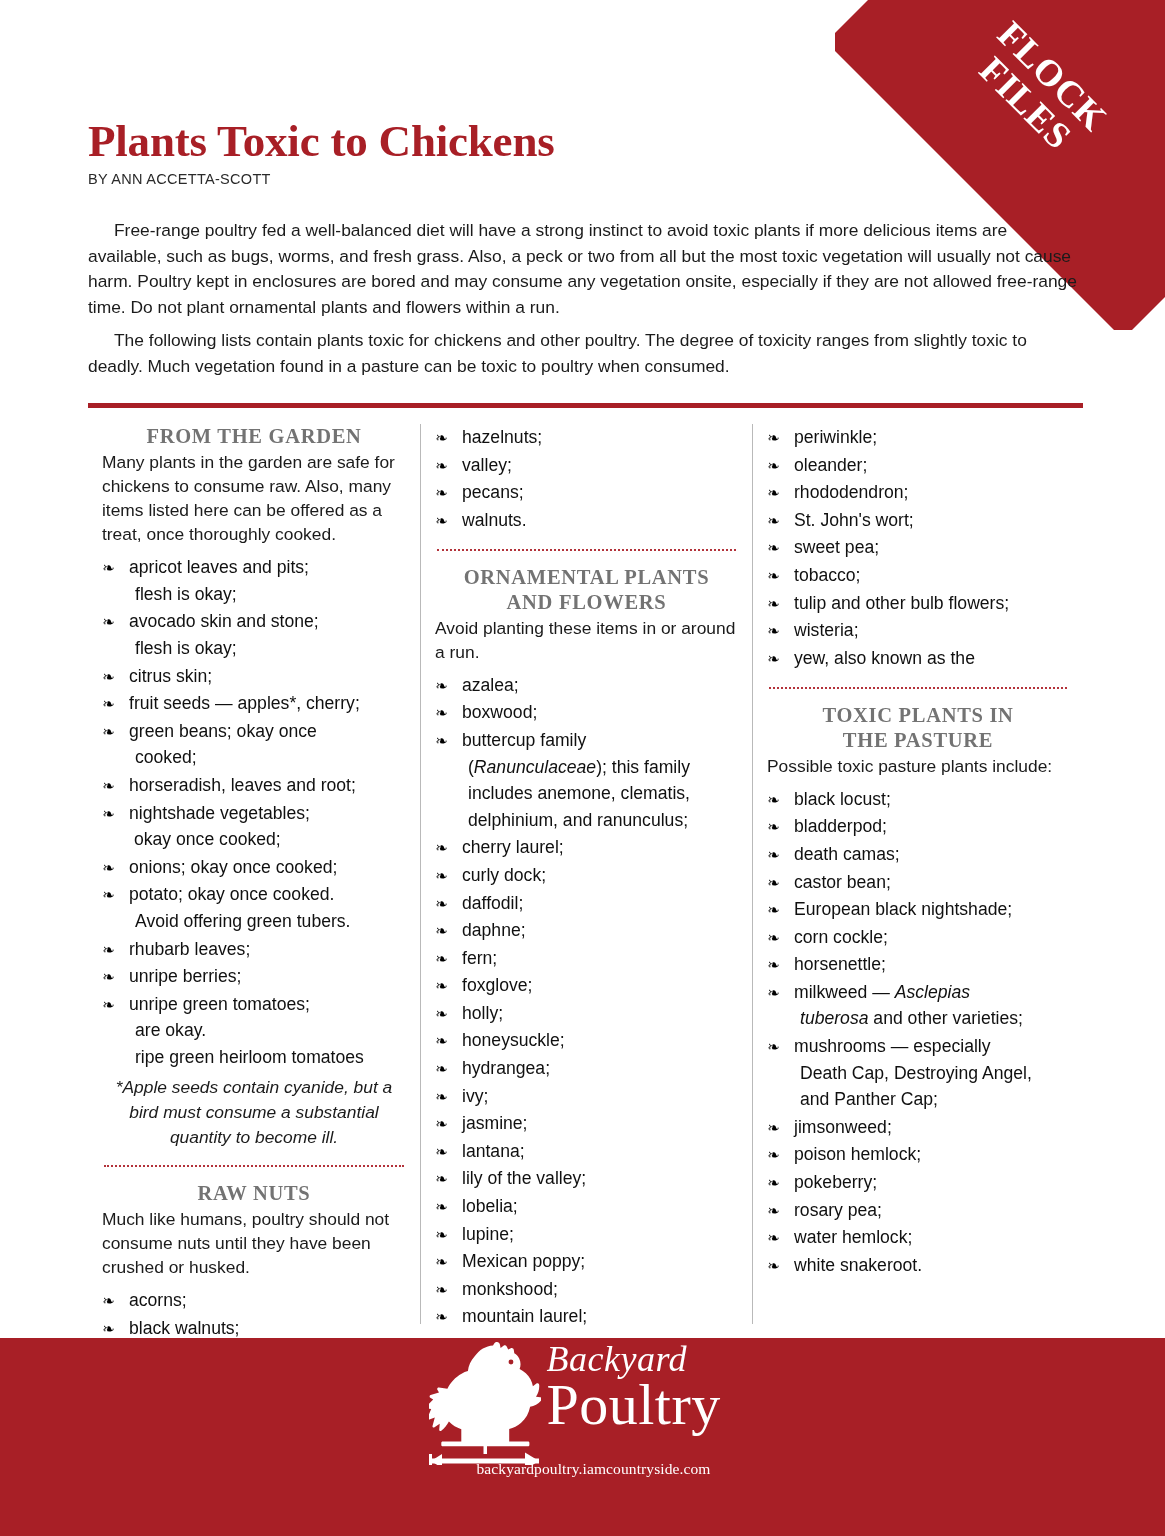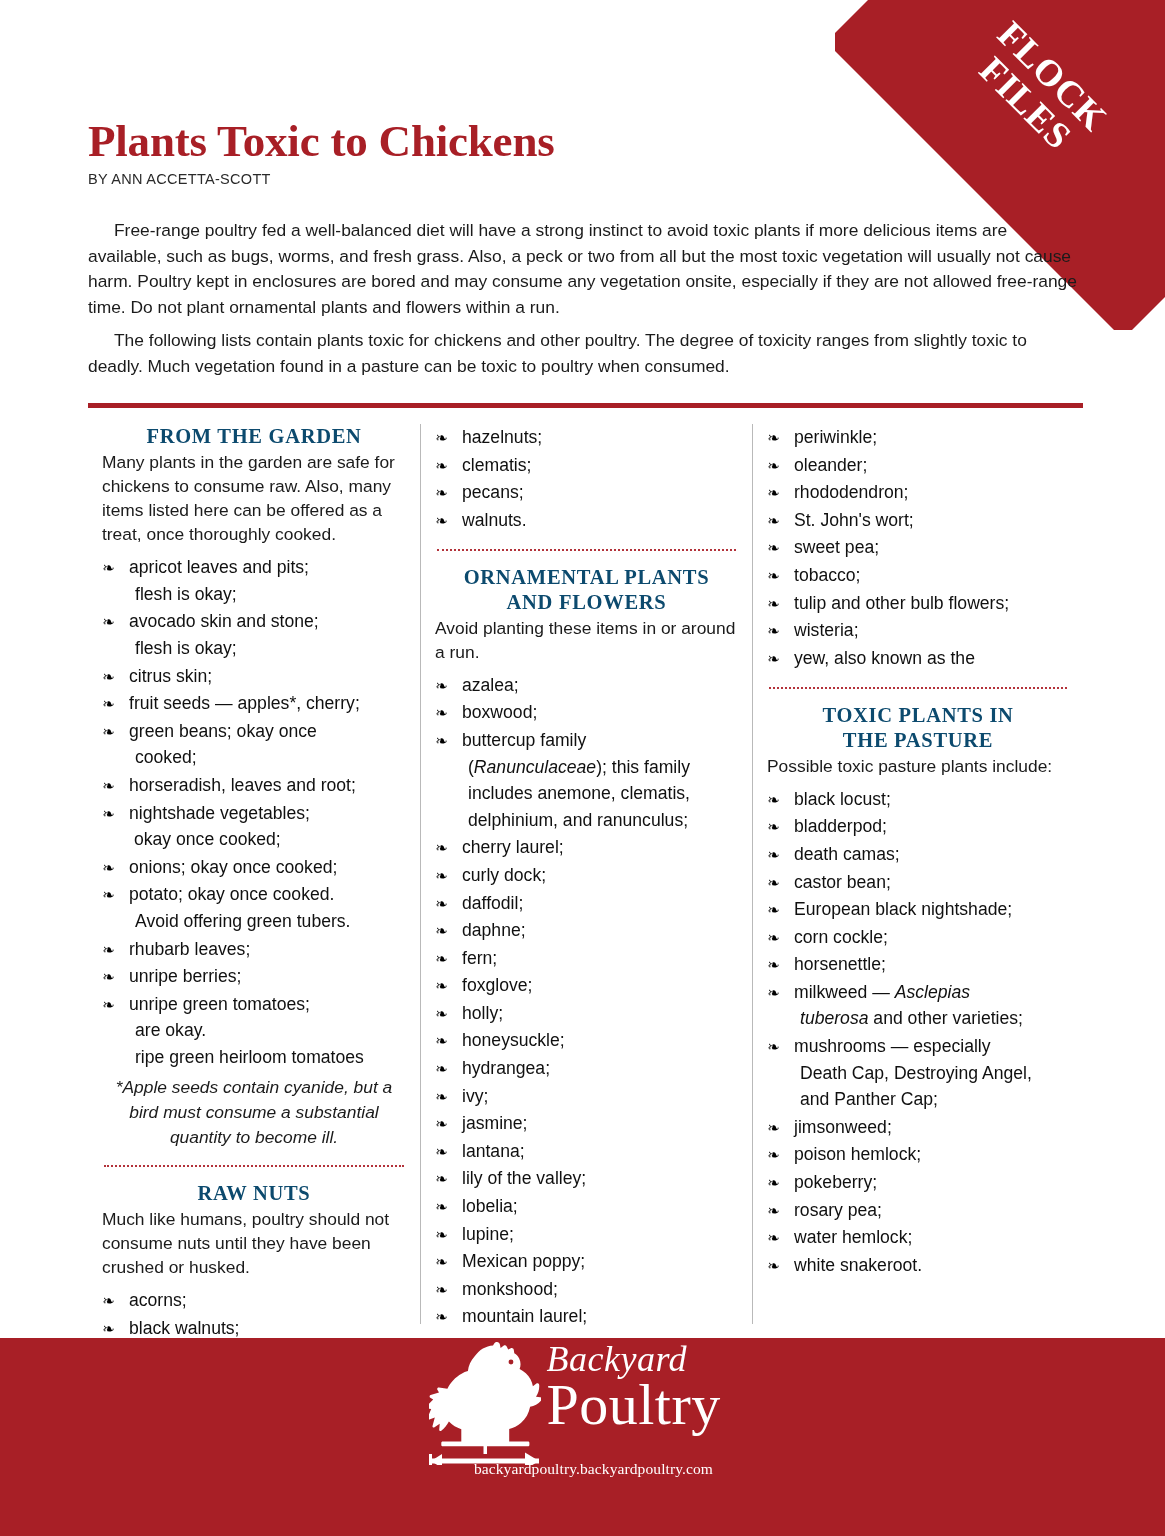--- a/index.html
+++ b/index.html
@@ -117,21 +117,21 @@
   .col-1 { width: 332px; }
   .col-2 { width: 332px; border-left: 1px solid #b9b9b9; }
   .col-3 { width: 331px; border-left: 1px solid #b9b9b9; }
 
   .sec-head {
     text-align: center;
     font-family: "Liberation Serif", serif;
     font-weight: bold;
     font-size: 20.5px;
     letter-spacing: 0.7px;
-    color: #0c4a6e;
+    color: #737373;
     line-height: 1.18;
     margin-bottom: 2px;
   }
   .sec-intro {
     text-align: left;
     font-size: 17.4px;
     line-height: 24px;
     color: #1b1b1b;
     margin-bottom: 8px;
   }
@@ -296,21 +296,21 @@
       <div class="sec-intro">Much like humans, poultry should not consume nuts until they have been crushed or husked.</div>
       <ul class="list">
         <li><span class="bullet">❧</span><span>acorns;</span></li>
         <li><span class="bullet">❧</span><span>black walnuts;</span></li>
       </ul>
     </div>
 
     <div class="col col-2">
       <ul class="list">
         <li><span class="bullet">❧</span><span>hazelnuts;</span></li>
-        <li><span class="bullet">❧</span><span>clematis;</span></li>
+        <li><span class="bullet">❧</span><span>valley;</span></li>
         <li><span class="bullet">❧</span><span>pecans;</span></li>
         <li><span class="bullet">❧</span><span>walnuts.</span></li>
       </ul>
 
       <div class="dotted-div"></div>
 
       <div class="sec-head">
         <div>ORNAMENTAL PLANTS</div>
         <div>AND FLOWERS</div>
       </div>
@@ -393,18 +393,18 @@
           <path fill="#ffffff" d="M54.5 96h3.5v18h-3.5z"></path>
           <path fill="#ffffff" d="M2 118.5h108v5H2z"></path>
           <path fill="#ffffff" d="M110 121 96 112.5v17z"></path>
           <path fill="#ffffff" d="M2 121l11-7v14z"></path>
           <path fill="#ffffff" d="M0 114h3v14H0z"></path>
         </svg>
         <div class="logo-text">
           <div class="logo-backyard">Backyard</div>
           <div class="logo-poultry">Poultry</div>
         </div>
-        <div class="logo-url">backyardpoultry.backyardpoultry.com</div>
+        <div class="logo-url">backyardpoultry.iamcountryside.com</div>
       </div>
     </div>
   </div>
 
 </div>
 
 </body></html>

